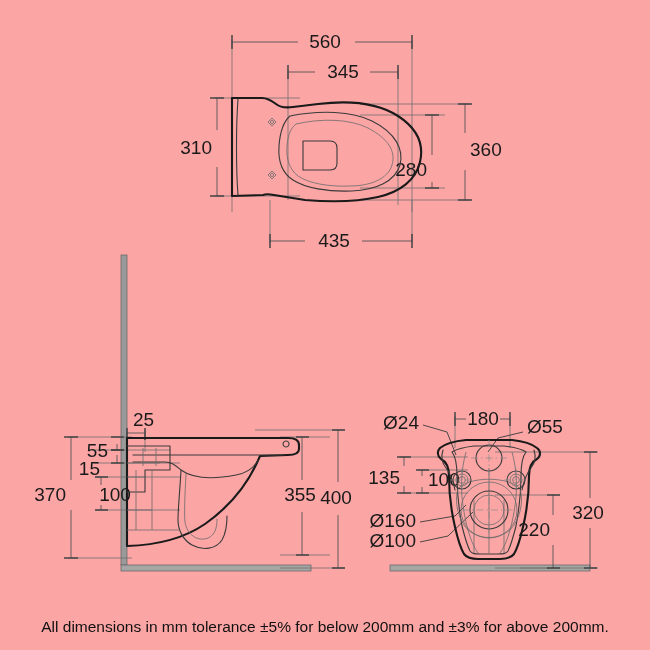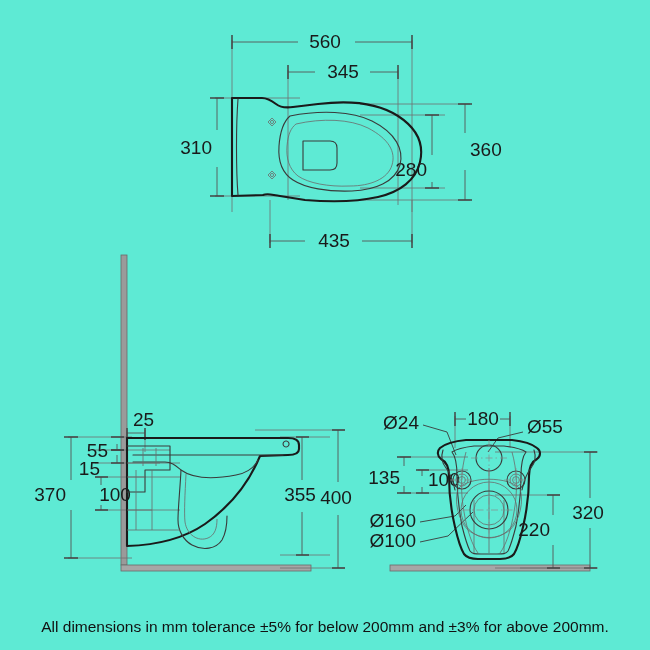--- a/index.html
+++ b/index.html
@@ -13,21 +13,21 @@
     height: 650px;
     font-family: "Liberation Sans", sans-serif;
     color: #1a1a1a;
     overflow: hidden;
     position: relative;
   }
   #drawing-root {
     position: relative;
     width: 650px;
     height: 650px;
-    background: #5eead4;
+    background: #fca5a5;
   }
   svg#tech-drawing {
     display: block;
     width: 650px;
     height: 650px;
   }
   .dimtext {
     font-family: "Liberation Sans", sans-serif;
     font-size: 19px;
     fill: #1a1a1a;

